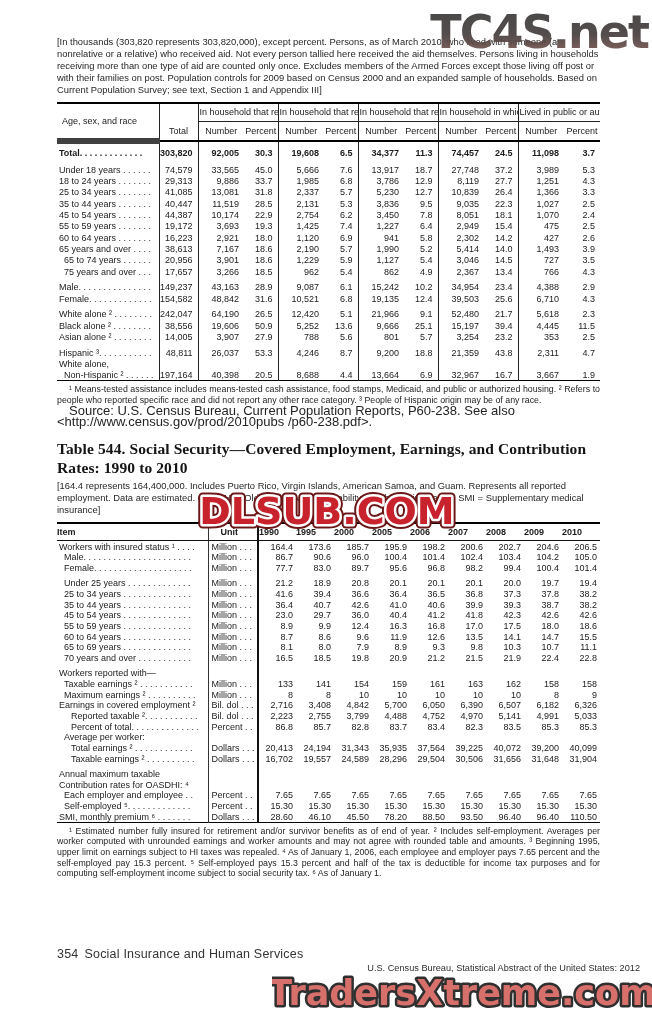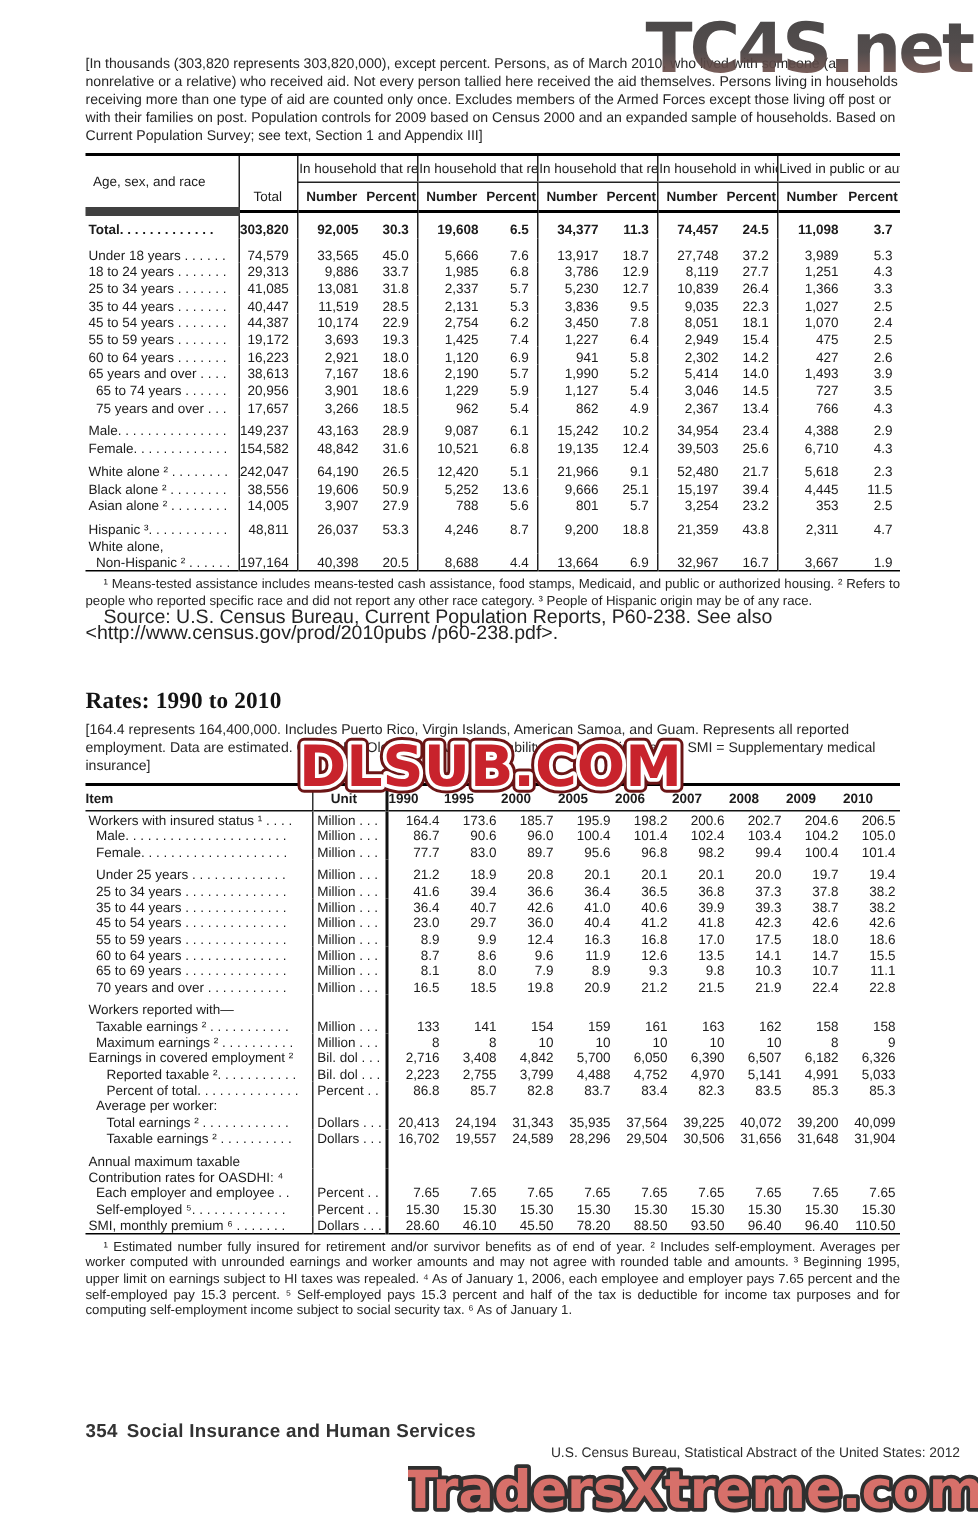--- a/index.html
+++ b/index.html
@@ -15,21 +15,21 @@
   td.num{text-align:right;padding-right:5px;}
   tr.b td{font-weight:bold;}
   tr.g td{padding-top:4.5px;}
   
   .t543{border-top:2.3px solid #000;border-bottom:1.5px solid #000;margin-bottom:3px;}
   .t543 thead th{font-weight:normal;font-size:9px;line-height:10.6px;text-align:center;vertical-align:middle;}
   .t543 th.stubh{text-align:left;padding-left:5px;border-bottom:6px solid #404040;}
   .t543 th.total{vertical-align:bottom;padding-bottom:3px;border-bottom:2px solid #000;}
   .t543 .r1 th + th{border-left:1.2px solid #222;}
   .t543 .grp{border-bottom:1px solid #222;padding:3px 1px;}
-  .t543 .r2 th{height:15px;vertical-align:bottom;padding-bottom:3px;border-bottom:2px solid #000;font-weight:bold;}
+  .t543 .r2 th{height:15px;vertical-align:bottom;padding-bottom:3px;border-bottom:2px solid #000;}
   .t543 .r2 th:nth-child(2n+1){border-left:1.2px solid #222;}
   .t543 tbody td{height:11.3px;vertical-align:bottom;}
   .t543 tbody td:nth-child(2){border-left:1.2px solid #222;}
   .t543 tbody td:nth-child(2n+3){border-left:1.2px solid #222;}
   .t543 tbody tr:first-child td{height:14px;padding-bottom:1px;}
   .t543 tr.ind td.stub{padding-left:7px;}
   
   .t544{border-top:2.3px solid #000;border-bottom:1.5px solid #000;margin-bottom:3px;}
   .t544 thead th{font-weight:bold;font-size:9px;height:16px;vertical-align:middle;text-align:left;border-bottom:1.2px solid #111;}
   .t544 th:nth-child(2),.t544 td:nth-child(2){border-left:1px solid #333;padding-left:12px;}
@@ -39,21 +39,21 @@
   .t544 tr.ind td.stub{padding-left:7px;}
   .t544 tr.ind2 td.stub{padding-left:14px;}
   .t544 td.num{padding-right:3px;}
   
   .fn{font-size:8.8px;line-height:10.7px;color:#242424;text-align:justify;margin:2px 0 0 0;}
   .fn .indent{display:inline-block;width:12px;}
   .src{font-size:13px;line-height:10.7px;color:#242424;margin:0;text-indent:12px;}
   .gap14{height:13px;}
   
   .pagefoot{position:absolute;left:57px;top:947px;font-size:12.5px;color:#333;letter-spacing:.2px;}
-  .pagefoot span{margin-right:6px;font-weight:bold;}
+  .pagefoot span{margin-right:6px;}
   .credit{position:absolute;right:12px;top:963px;font-size:9.2px;color:#2e2e2e;}
   
   .wm{position:absolute;pointer-events:none;}
   .wm-top{left:428px;top:0px;}
   .wm-mid{left:181px;top:489px;}
   .wm-bot{left:272px;top:965px;}
 </style>
 </head>
 <body>
 
@@ -368,21 +368,21 @@
           <td class="num">1.9</td>
         </tr>
       </tbody>
   </table>
 
   <p class="fn"><span class="indent"></span><span>¹ Means-tested assistance includes means-tested cash assistance, food stamps, Medicaid, and public or authorized housing. ² Refers to people who reported specific race and did not report any other race category. ³ People of Hispanic origin may be of any race.</span></p>
   <p class="src">Source: U.S. Census Bureau, Current Population Reports,  P60-238. See also &lt;http://www.census.gov/prod/2010pubs /p60-238.pdf&gt;.</p>
 
   <div class="gap14"></div>
 
-  <h1 class="ttl" style="margin-bottom:3px"><br><span>Rates: 1990 to 2010</span></h1>
+  <h1 class="ttl" style="margin-bottom:3px"><span>Table 544. Social Security—Covered Employment, Earnings, and Contribution</span><br><span>Rates: 1990 to 2010</span></h1>
 
   <p class="note" style="line-height:11.9px">[164.4 represents 164,400,000. Includes Puerto Rico, Virgin Islands, American Samoa, and Guam. Represents all reported employment. Data are estimated. OASDHI = Old-age, survivors, disability, and health insurance; SMI = Supplementary medical insurance]</p>
 
   <table class="t544">
     <colgroup>
       <col style="width:151px">
         <col style="width:50px">
       <col style="width:38px">
         <col style="width:38px">
         <col style="width:38px">

